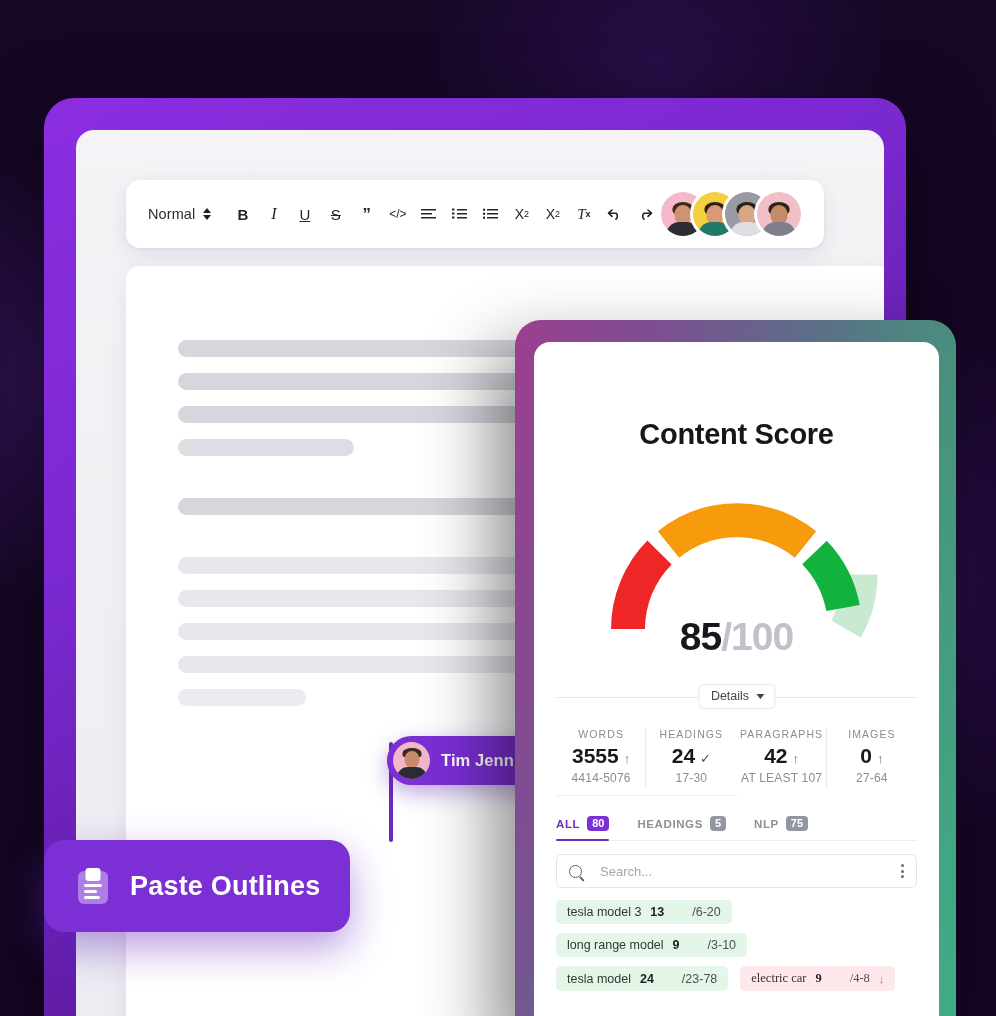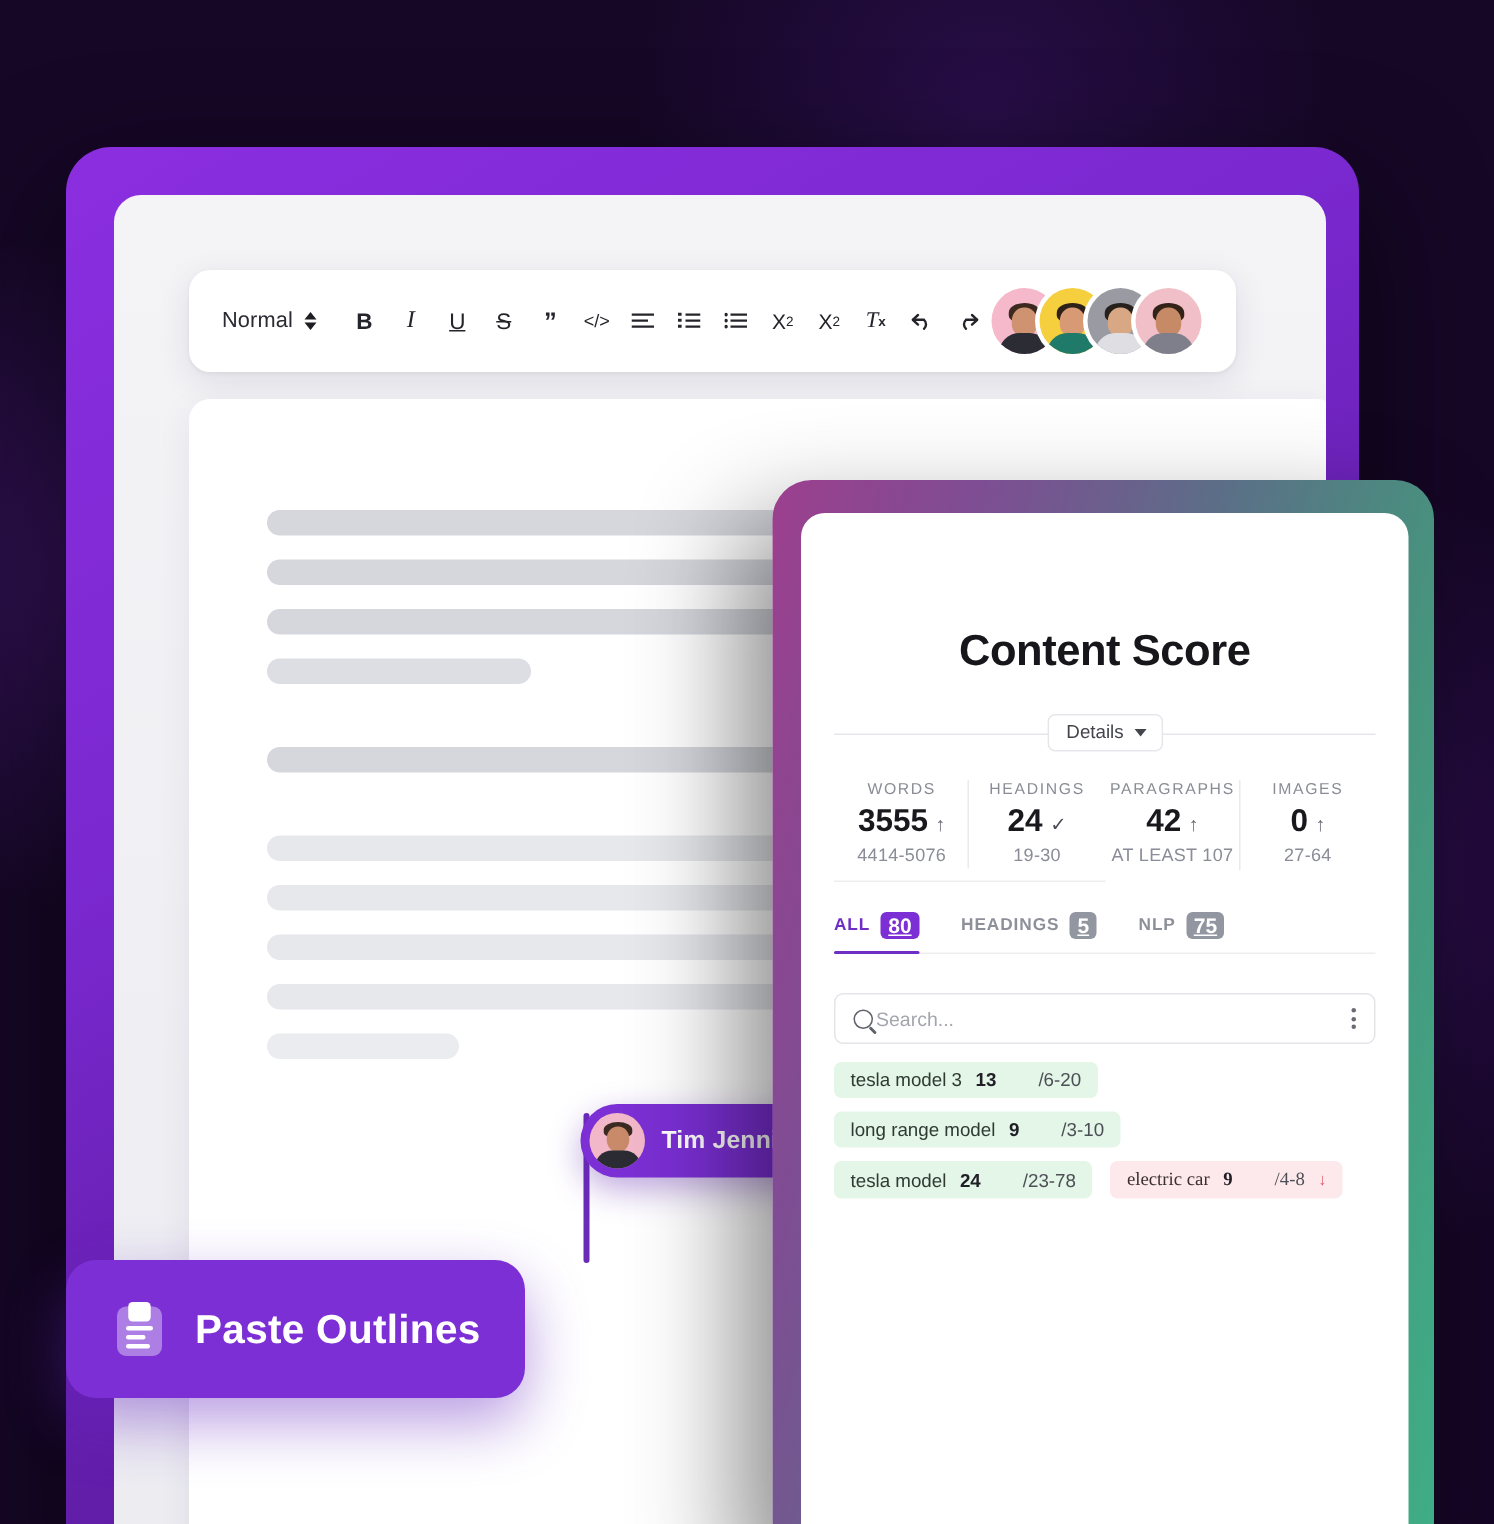--- a/index.html
+++ b/index.html
@@ -301,35 +301,35 @@
   }
   .tab-label {
     font-size: 11.5px; letter-spacing: .6px; font-weight: 700; color: #8d8f99;
   }
   .tab.active .tab-label { color: #6f2ec4; }
   .tab.active::after {
     content: ""; position: absolute; left: 0; right: 0; bottom: -1px;
     height: 2.5px; background: #6f2ec4; border-radius: 2px;
   }
   .tab-badge {
-    font-size: 14px; font-weight: 700; color: #fff;
+    font-size: 11px; font-weight: 700; color: #fff;
     background: #9296a1; border-radius: 4px;
-    padding: 2px 5px; line-height: 1; text-decoration: underline;
+    padding: 2px 5px; line-height: 1;
   }
   .tab.active .tab-badge { background: #7b2fd4; }
 
   
   .search {
-    margin-top: 26px;
+    margin-top: 13px;
     height: 34px;
     border: 1px solid #e4e5e9;
     border-radius: 6px;
     display: flex; align-items: center;
     padding: 0 12px;
-    gap: 2px;
+    gap: 18px;
   }
   .search .mag {
     width: 13px; height: 13px; border: 1.6px solid #5f616b;
     border-radius: 50%; position: relative; flex: none;
   }
   .search .mag::after {
     content:""; position:absolute; right:-4px; bottom:-3px;
     width: 6px; height: 1.6px; background:#5f616b; transform: rotate(45deg);
     border-radius: 1px;
   }
@@ -503,20 +503,39 @@
       <i class="ln l3"></i>
   </span>
   <span class="paste-label">Paste Outlines</span>
 </div>
 
 <div class="score-frame">
   <div class="score-card">
 
     <div class="score-title">Content Score</div>
 
+    <div class="gauge-wrap">
+      <svg width="300" height="180" viewBox="0 0 300 180">
+
+        <path d="M 259.0 160 A 109 109 0 0 0 273.5 105.5" fill="none" stroke="#c9e9d0" stroke-width="34"></path>
+
+        <path d="M 41 160 A 109 109 0 0 1 72.5 83.5" fill="none" stroke="#ef2626" stroke-width="34"></path>
+
+        <path d="M 81.5 75.5 A 109 109 0 0 1 218.5 75.5" fill="none" stroke="#f79a0b" stroke-width="34"></path>
+
+        <path d="M 227.5 83.5 A 109 109 0 0 1 256 139" fill="none" stroke="#11b33e" stroke-width="34"></path>
+
+        <g transform="rotate(63 150 160)">
+          <rect x="218" y="153.5" width="64" height="13" rx="2" fill="#181818"></rect>
+        </g>
+      </svg>
+      <div class="gauge-score">
+        <span>85</span><span class="den">/100</span>
+      </div>
+    </div>
 
     <div class="details-row">
       <div class="details-chip">
         <span>Details</span>
         <span class="chev"></span>
       </div>
     </div>
 
     <div class="stats">
       <div class="stat">
@@ -526,21 +545,21 @@
           <span class="mark">↑</span>
         </div>
         <div class="stat-range">4414-5076</div>
       </div>
       <div class="stat">
         <div class="stat-label">HEADINGS</div>
         <div class="stat-value">
           <span>24</span>
           <span class="mark ok">✓</span>
         </div>
-        <div class="stat-range">19-30</div>
+        <div class="stat-range">17-30</div>
       </div>
       <div class="stat">
         <div class="stat-label">PARAGRAPHS</div>
         <div class="stat-value">
           <span>42</span>
           <span class="mark">↑</span>
         </div>
         <div class="stat-range">AT LEAST 107</div>
       </div>
       <div class="stat">

